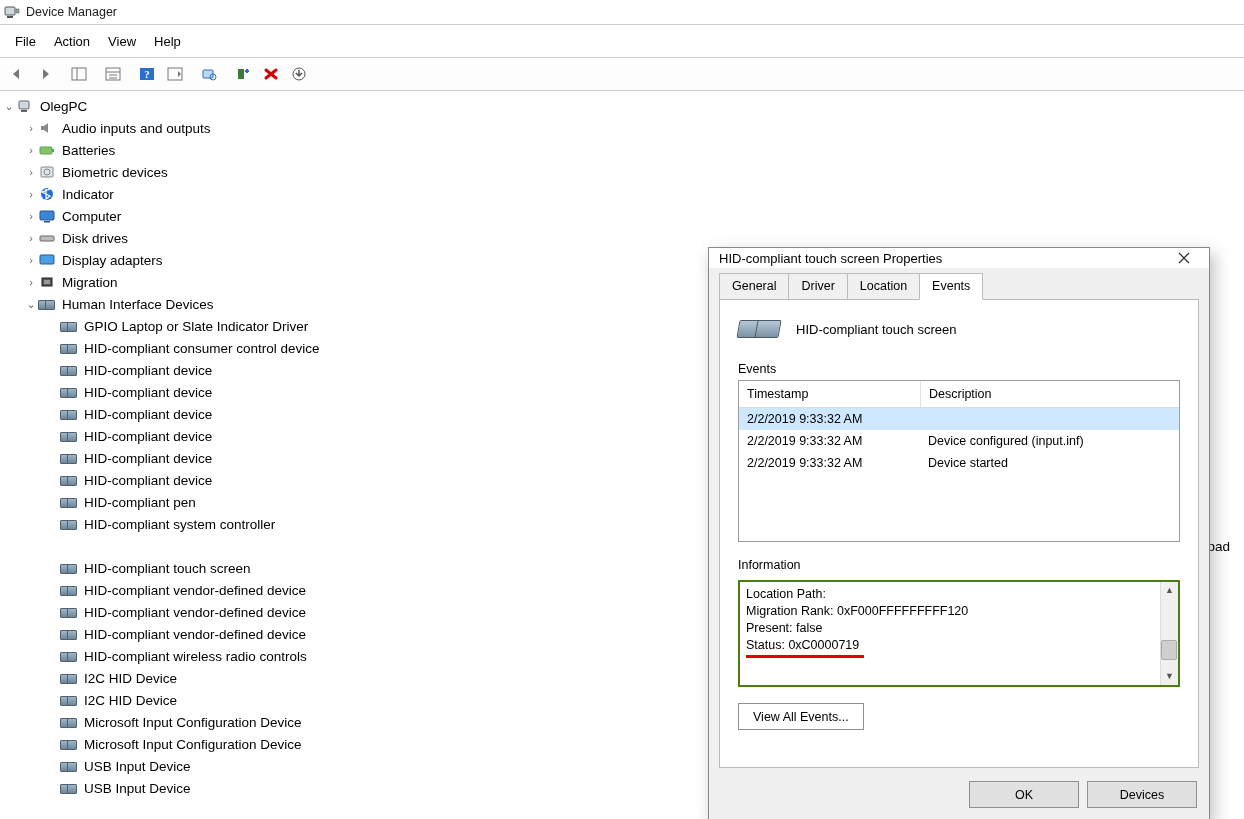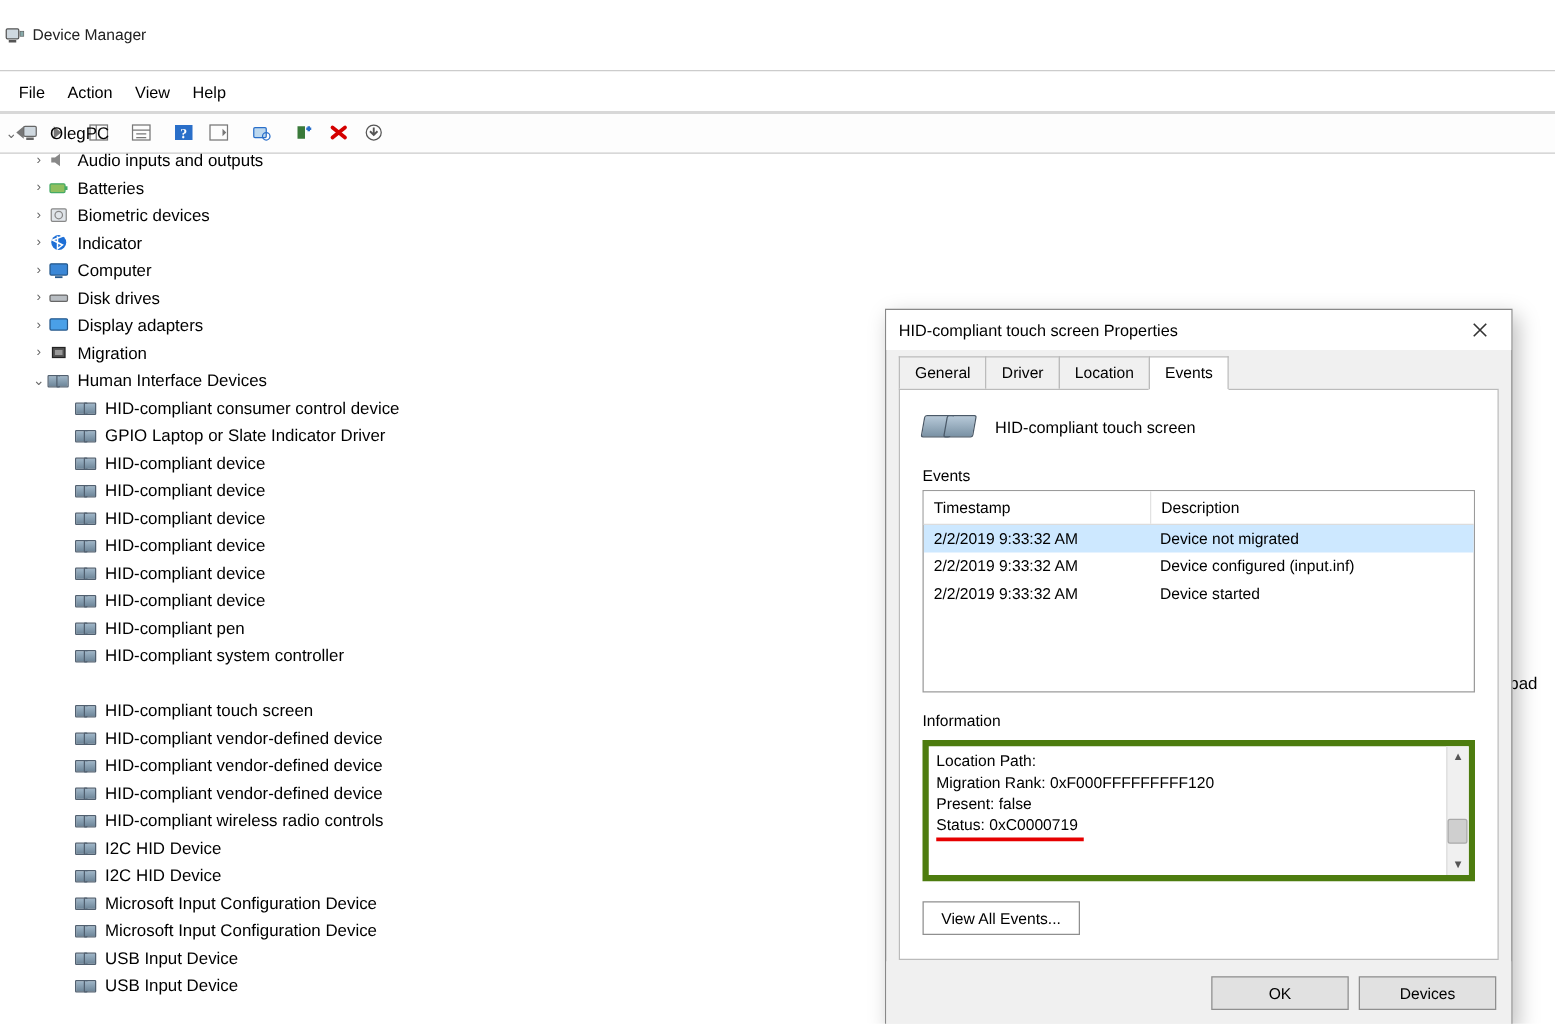--- a/index.html
+++ b/index.html
@@ -1,18 +1,18 @@
 <!DOCTYPE html>
 <html><head>
 <meta charset="utf-8">
 <style>
 html,body{margin:0;padding:0;font-family:"Segoe UI",Tahoma,sans-serif;font-size:13px;color:#000;background:#fff;height:100%;overflow:hidden;}
 .window{width:1244px;height:819px;background:#fff;position:relative;}
 
-.titlebar{height:24px;display:flex;align-items:center;border-bottom:1px solid #ccc;padding:16px 4px;}
+.titlebar{height:24px;display:flex;align-items:center;border-bottom:1px solid #ccc;padding:0 4px;}
 .titlebar .icon-box{width:16px;height:16px;margin-right:6px;display:flex;align-items:center;justify-content:center;}
 .titlebar-title{font-size:12.5px;color:#222;}
 
 .menubar{height:28px;display:flex;align-items:center;padding:2px 6px;}
 .menu-item{padding:3px 9px;font-size:13px;cursor:default;}
 
 .toolbar{height:32px;border-top:1px solid #ccc;border-bottom:1px solid #ccc;display:flex;align-items:center;padding:0 4px;gap:2px;background:#fdfdfd;}
 .tb-btn{width:24px;height:24px;display:flex;align-items:center;justify-content:center;border:1px solid transparent;border-radius:2px;cursor:default;}
 .tb-sep{width:4px;}
 
@@ -21,21 +21,21 @@
 .tree-row{display:flex;align-items:center;height:22px;font-size:13.5px;white-space:nowrap;padding-right:8px;}
 .tree-row .chevron{width:14px;text-align:center;color:#666;font-size:11px;cursor:default;user-select:none;}
 .tree-row .chevron.empty{visibility:hidden;}
 .tree-row .node-icon{width:18px;height:16px;margin-right:6px;display:flex;align-items:center;justify-content:center;flex-shrink:0;}
 .tree-row .label{padding-right:6px;}
 .dev-mini{display:inline-block;width:18px;height:12px;position:relative;}
 .dev-mini::before{content:"";position:absolute;left:0;top:2px;width:8px;height:8px;background:linear-gradient(#9fb6c8,#6e8699);border:1px solid #516070;border-radius:1px;}
 .dev-mini::after{content:"";position:absolute;left:7px;top:2px;width:8px;height:8px;background:linear-gradient(#9fb6c8,#6e8699);border:1px solid #516070;border-radius:1px;}
 
 .dialog{position:absolute;left:708px;top:247px;width:500px;height:572px;background:#f0f0f0;border:1px solid #888;box-shadow:4px 6px 16px rgba(0,0,0,0.25);display:flex;flex-direction:column;}
-.dialog-titlebar{height:32px;display:flex;align-items:center;padding:0 10px;background:#fff;}
+.dialog-titlebar{height:20px;display:flex;align-items:center;padding:0 10px;background:#fff;}
 .dialog-title{flex:1;font-size:13px;}
 .dialog-close{width:30px;height:28px;display:flex;align-items:center;justify-content:center;font-size:15px;cursor:default;}
 .tabs{display:flex;padding:5px 10px 0 10px;}
 .tab{padding:5px 12px 6px 12px;font-size:12.5px;background:#f0f0f0;border:1px solid #bbb;border-bottom:none;margin-right:-1px;cursor:default;}
 .tab.active{background:#fff;border-bottom:1px solid #fff;position:relative;z-index:2;}
 .tab-panel{margin:0 10px 0 10px;border:1px solid #bbb;background:#fff;flex:1;position:relative;top:-1px;padding:14px 18px 18px 18px;display:flex;flex-direction:column;}
 .dev-header{display:flex;align-items:center;gap:16px;margin-bottom:18px;}
 .dev-header .big-icon{width:42px;height:30px;position:relative;}
 .big-icon::before{content:"";position:absolute;left:0;top:6px;width:22px;height:16px;background:linear-gradient(#b7c9d8,#7a92a5);border:1px solid #4a5968;border-radius:2px;transform:skewX(-10deg);}
 .big-icon::after{content:"";position:absolute;left:18px;top:6px;width:22px;height:16px;background:linear-gradient(#b7c9d8,#7a92a5);border:1px solid #4a5968;border-radius:2px;transform:skewX(-10deg);}
@@ -43,21 +43,21 @@
 .events-box{border:1px solid #9b9b9b;background:#fff;height:160px;display:flex;flex-direction:column;}
 .events-head{display:flex;border-bottom:1px solid #dcdcdc;background:#fff;}
 .events-head .col{padding:6px 8px;font-size:12.5px;}
 .events-body{flex:1;overflow:auto;}
 .ev-row{display:flex;font-size:12.5px;}
 .ev-row .col{padding:4px 8px 4px 8px;}
 .ev-row.selected{background:#cde8ff;}
 .col-ts{width:165px;flex-shrink:0;}
 .col-desc{flex:1;}
 .vsep{width:1px;background:#e2e2e2;}
-.info-box{border:5px solid #4d7c0f;background:#fff;height:95px;margin-top:4px;position:relative;padding:4px 18px 4px 6px;font-size:12.5px;line-height:17px;overflow:hidden;}
+.info-box{border:2px solid #4d7c0f;background:#fff;height:95px;margin-top:4px;position:relative;padding:4px 18px 4px 6px;font-size:12.5px;line-height:17px;overflow:hidden;}
 .info-scroll{position:absolute;right:0;top:0;bottom:0;width:17px;background:#f0f0f0;display:flex;flex-direction:column;align-items:center;justify-content:space-between;border-left:1px solid #dcdcdc;}
 .scroll-btn{width:100%;height:17px;font-size:9px;color:#555;display:flex;align-items:center;justify-content:center;cursor:default;}
 .scroll-thumb{width:14px;height:18px;background:#cfcfcf;border:1px solid #aaa;border-radius:2px;position:absolute;right:1px;top:58px;}
 .underline-red{display:block;height:3px;width:118px;background:#e60000;margin-top:1px;margin-left:0;}
 .btn{height:25px;min-width:80px;padding:0 14px;font-size:12.5px;background:#e1e1e1;border:1px solid #8f8f8f;cursor:default;display:inline-flex;align-items:center;justify-content:center;}
 .btn.white{background:#fff;text-align:right;}
 .dialog-buttons{display:flex;justify-content:flex-end;gap:8px;padding:12px 12px 12px 0;background:#f0f0f0;}
 .gap16{height:16px;}
 svg{display:block;}
 </style>
@@ -245,28 +245,28 @@
           <span class="node-icon">
             <span class="dev-mini"></span>
           </span>
           <span class="label">Human Interface Devices</span>
         </div>
         <div class="tree-row" style="padding-left: 44px;">
           <span class="chevron empty">·</span>
           <span class="node-icon">
             <span class="dev-mini"></span>
           </span>
+          <span class="label">GPIO Laptop or Slate Indicator Driver</span>
+        </div>
+        <div class="tree-row" style="padding-left: 44px;">
+          <span class="chevron empty">·</span>
+          <span class="node-icon">
+            <span class="dev-mini"></span>
+          </span>
           <span class="label">HID-compliant consumer control device</span>
-        </div>
-        <div class="tree-row" style="padding-left: 44px;">
-          <span class="chevron empty">·</span>
-          <span class="node-icon">
-            <span class="dev-mini"></span>
-          </span>
-          <span class="label">GPIO Laptop or Slate Indicator Driver</span>
         </div>
         <div class="tree-row" style="padding-left: 44px;">
           <span class="chevron empty">·</span>
           <span class="node-icon">
             <span class="dev-mini"></span>
           </span>
           <span class="label">HID-compliant device</span>
         </div>
         <div class="tree-row" style="padding-left: 44px;">
           <span class="chevron empty">·</span>
@@ -428,21 +428,20 @@
       <div class="section-label">Events</div>
       <div class="events-box">
         <div class="events-head">
           <div class="col col-ts">Timestamp</div>
           <div class="vsep"></div>
           <div class="col col-desc">Description</div>
         </div>
         <div class="events-body" id="events-body">
             <div class="ev-row selected">
               <div class="col col-ts">2/2/2019 9:33:32 AM</div>
-              <div class="col col-desc">Device not migrated</div>
             </div>
             <div class="ev-row">
               <div class="col col-ts">2/2/2019 9:33:32 AM</div>
               <div class="col col-desc">Device configured (input.inf)</div>
             </div>
             <div class="ev-row">
               <div class="col col-ts">2/2/2019 9:33:32 AM</div>
               <div class="col col-desc">Device started</div>
             </div>
           </div>

